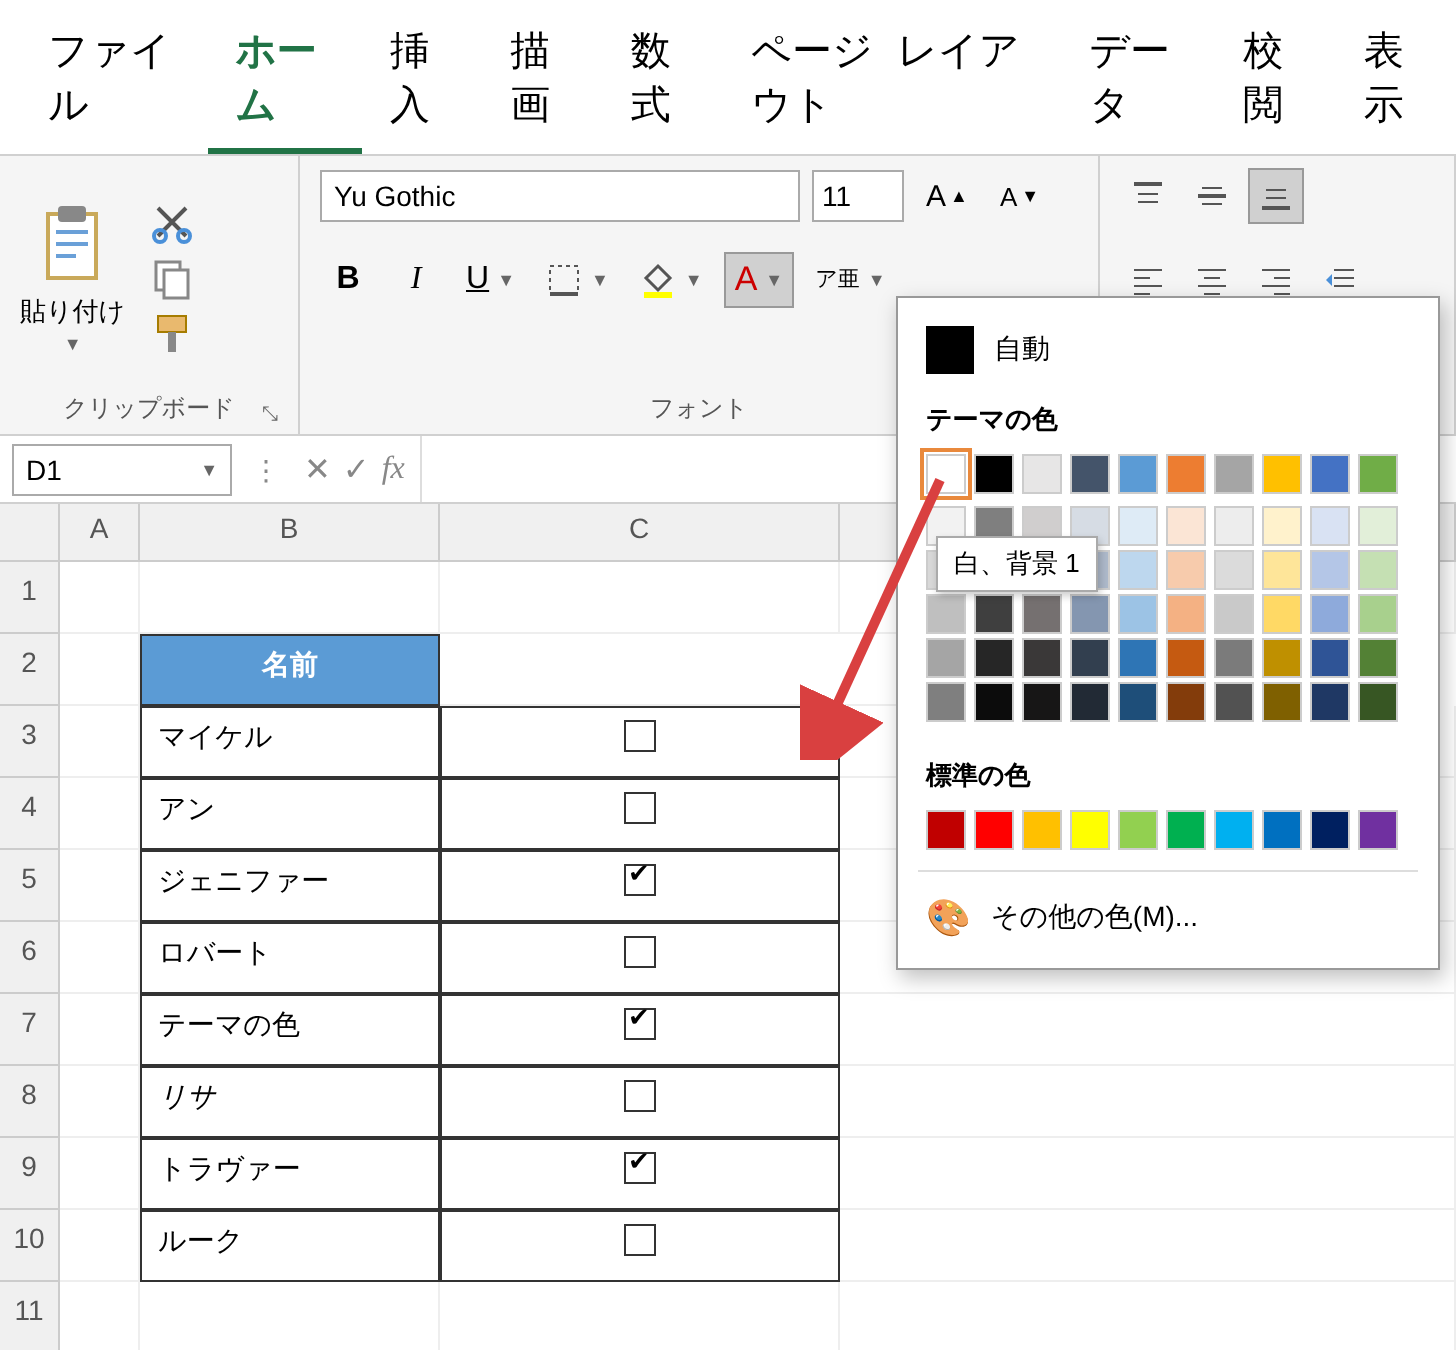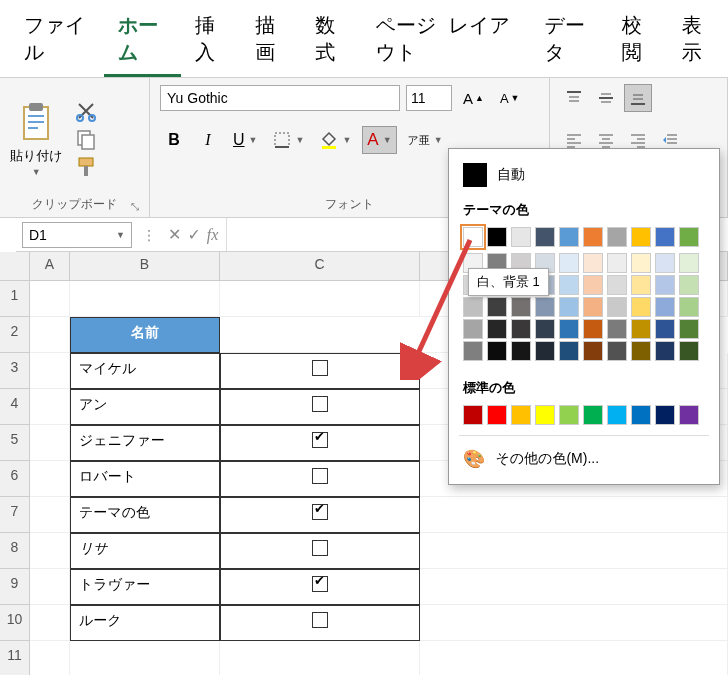--- a/index.html
+++ b/index.html
@@ -25,21 +25,21 @@
 .font-group .row { display: flex; align-items: center; gap: 6px; margin-bottom: 6px; }
 .font-select { width: 240px; height: 26px; border: 1px solid #aaa; background: #fff; padding: 2px 6px; font-size: 14px; }
 .size-select { width: 46px; height: 26px; border: 1px solid #aaa; background: #fff; padding: 2px 4px; font-size: 14px; text-align: left; }
 .fbtn { min-width: 28px; height: 28px; border: 1px solid transparent; background: transparent; display: inline-flex; align-items: center; justify-content: center; font-size: 16px; cursor: pointer; padding: 0 4px; gap: 2px; }
 .fbtn .caret { font-size: 9px; color: #666; margin-left: 2px; }
 .fbtn.active { background: #d0d0d0; border: 1px solid #999; }
 
 .align-group .row { display: flex; gap: 4px; margin-bottom: 6px; }
 
 
-.fbar { display: flex; align-items: center; border-bottom: 1px solid #d0d0d0; height: 34px; background: #fff; margin-left: 16px; }
+.fbar { display: flex; align-items: center; border-bottom: 1px solid #d0d0d0; height: 34px; background: #fff; }
 .namebox { width: 110px; height: 26px; border: 1px solid #aaa; margin: 0 6px; padding: 2px 6px; display: flex; align-items: center; justify-content: space-between; }
 .namebox .caret { font-size: 9px; color: #666; }
 .fx-icons { display: flex; gap: 6px; padding: 0 8px; color: #888; align-items: center; }
 .fx-icons span { font-size: 16px; }
 .fx-label { font-style: italic; font-family: "Times New Roman", serif; font-size: 16px; }
 
 
 .grid-wrap { position: relative; }
 .colheads { display: flex; background: #f0f0f0; border-bottom: 1px solid #ccc; }
 .corner { width: 30px; height: 28px; border-right: 1px solid #ccc; background: #f0f0f0; }

